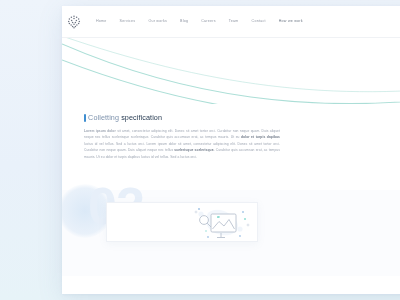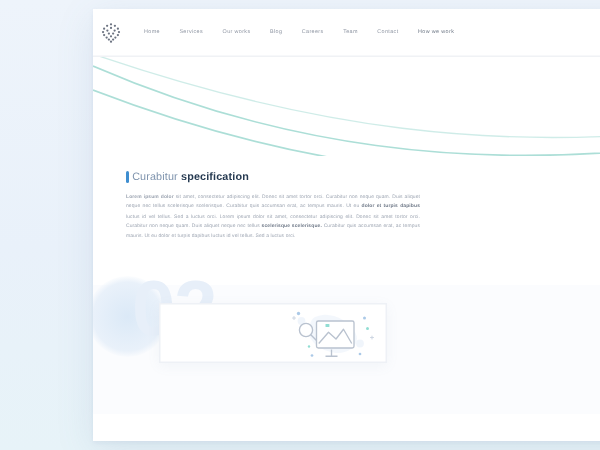--- a/index.html
+++ b/index.html
@@ -112,21 +112,21 @@
     flex:none;
     border-radius:1px;
   }
   .sec-title {
     font-size:7.2px;
     line-height:1;
     letter-spacing:.1px;
     white-space:nowrap;
   }
   .sec-title .light { color:#7e93ad; font-weight:400; }
-  .sec-title .bold  { color:#273b52; font-weight:700; }
+  .sec-title .bold  { color:#273b52; font-weight:400; }
 
   .body-copy {
     font-size:3.3px;
     line-height:1.95;
     color:#9ba3b0;
     letter-spacing:.08px;
     text-align:justify;
     max-width:196px;
   }
   .body-copy b { color:#6f7embed; }
@@ -229,21 +229,21 @@
       <div class="hero-copy">
         <h1 class="hero-title">How we work</h1>
         <p class="hero-sub"></p>
       </div>
     </section>
 
     <section class="section">
       <div class="col-text">
         <div class="sec-head">
           <span class="accent-bar"></span>
-          <span class="sec-title"><span class="light">Curabitur</span>&nbsp;<span class="bold">specification</span></span>
+          <span class="sec-title"><span class="light">Colletting</span>&nbsp;<span class="bold">specification</span></span>
         </div>
         <p class="body-copy"><b>Lorem ipsum dolor</b><span> sit amet, consectetur adipiscing elit. Donec sit amet tortor orci. Curabitur non neque quam. Duis aliquet neque nec tellus scelerisque scelerisque. Curabitur quis accumsan erat, ac tempus mauris. Ut eu </span><span class="em">dolor et turpis dapibus</span><span> luctus id vel tellus. Sed a luctus orci. Lorem ipsum dolor sit amet, consectetur adipiscing elit. Donec sit amet tortor orci. Curabitur non neque quam. Duis aliquet neque nec tellus </span><span class="em">scelerisque scelerisque.</span><span> Curabitur quis accumsan erat, ac tempus mauris. Ut eu dolor et turpis dapibus luctus id vel tellus. Sed a luctus orci.</span></p>
       </div>
 
       <div class="col-art">
         
 
         
 
         

